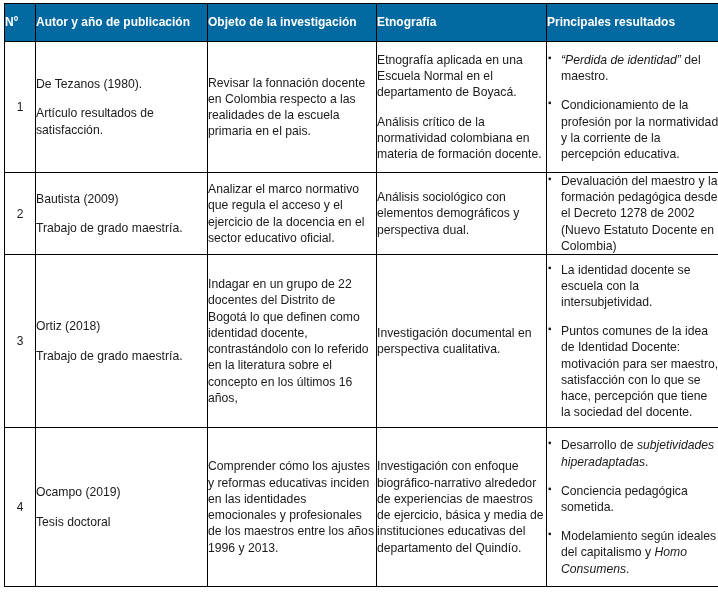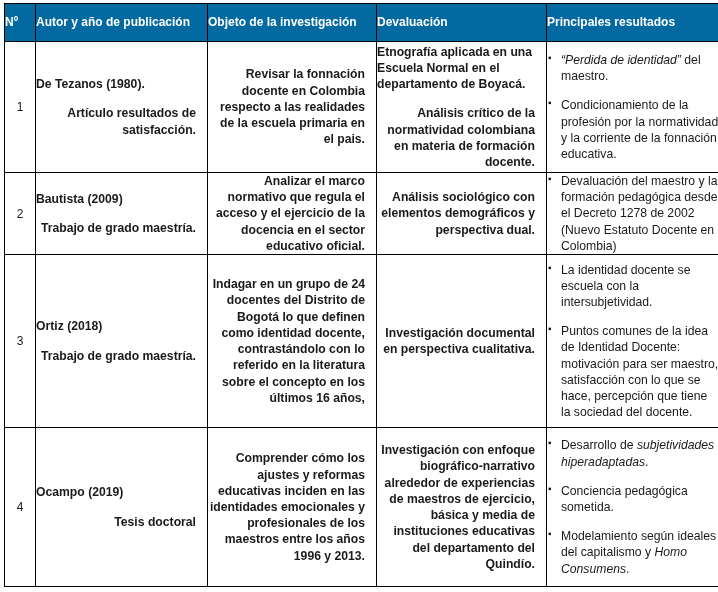--- a/index.html
+++ b/index.html
@@ -55,22 +55,22 @@
   td.cell-text {
     font-size: 12.2px;
     line-height: 1.33;
     padding: 6px 11px 6px 11px;
   }
   td.cell-res {
     font-size: 12.2px;
     line-height: 1.33;
     padding: 6px 8px 6px 10px;
   }
-  .para { margin: 0 11px 13px 0; font-weight: bold; }
-  .para:last-child { margin-bottom: 0; text-align: right; }
+  .para { margin: 0 1px 13px 0; }
+  .para:last-child { margin-bottom: 0; }
 
   ul.bullets {
     margin: 0;
     padding: 0 0 0 14px;
     list-style: none;
   }
   ul.bullets li {
     position: relative;
     margin: 0 0 13px 0;
     padding-left: 0;
@@ -93,42 +93,42 @@
 </head>
 <body>
 
 <div class="table-wrap">
   <table class="research-table">
     <thead>
       <tr>
         <th class="col-n">Nº</th>
         <th class="col-aut">Autor y año de publicación</th>
         <th class="col-obj">Objeto de la investigación</th>
-        <th class="col-met">Devaluación</th>
+        <th class="col-met">Etnografía</th>
         <th class="col-res">Principales resultados</th>
       </tr>
     </thead>
     <tbody id="table-body">
         <tr class="row1">
           <td class="cell-n">1</td>
           <td class="cell-text">
             <p class="para">De Tezanos (1980).</p>
             <p class="para">Artículo resultados de satisfacción.</p>
           </td>
           <td class="cell-text">
             <p class="para">Revisar la fonnación docente en Colombia respecto a las realidades de la escuela primaria en el pais.</p>
           </td>
           <td class="cell-text">
             <p class="para">Etnografía aplicada en una Escuela Normal en el departamento de Boyacá.</p>
             <p class="para">Análisis crítico de la normatividad colombiana en materia de formación docente.</p>
           </td>
           <td class="cell-res">
             <ul class="bullets">
               <li><em class="it">“Perdida de identidad”</em> del maestro.</li>
-              <li>Condicionamiento de la profesión por la normatividad y la corriente de la fonnación educativa.</li>
+              <li>Condicionamiento de la profesión por la normatividad y la corriente de la percepción educativa.</li>
             </ul>
           </td>
         </tr>
         <tr class="row2">
           <td class="cell-n">2</td>
           <td class="cell-text">
             <p class="para">Bautista (2009)</p>
             <p class="para">Trabajo de grado maestría.</p>
           </td>
           <td class="cell-text">
@@ -143,21 +143,21 @@
             </ul>
           </td>
         </tr>
         <tr class="row3">
           <td class="cell-n">3</td>
           <td class="cell-text">
             <p class="para">Ortiz (2018)</p>
             <p class="para">Trabajo de grado maestría.</p>
           </td>
           <td class="cell-text">
-            <p class="para">Indagar en un grupo de 24 docentes del Distrito de Bogotá lo que definen como identidad docente, contrastándolo con lo referido en la literatura sobre el concepto en los últimos 16 años,</p>
+            <p class="para">Indagar en un grupo de 22 docentes del Distrito de Bogotá lo que definen como identidad docente, contrastándolo con lo referido en la literatura sobre el concepto en los últimos 16 años,</p>
           </td>
           <td class="cell-text">
             <p class="para">Investigación documental en perspectiva cualitativa.</p>
           </td>
           <td class="cell-res">
             <ul class="bullets">
               <li>La identidad docente se escuela con la intersubjetividad.</li>
               <li>Puntos comunes de la idea de Identidad Docente: motivación para ser maestro, satisfacción con lo que se hace, percepción que tiene la sociedad del docente.</li>
             </ul>
           </td>

